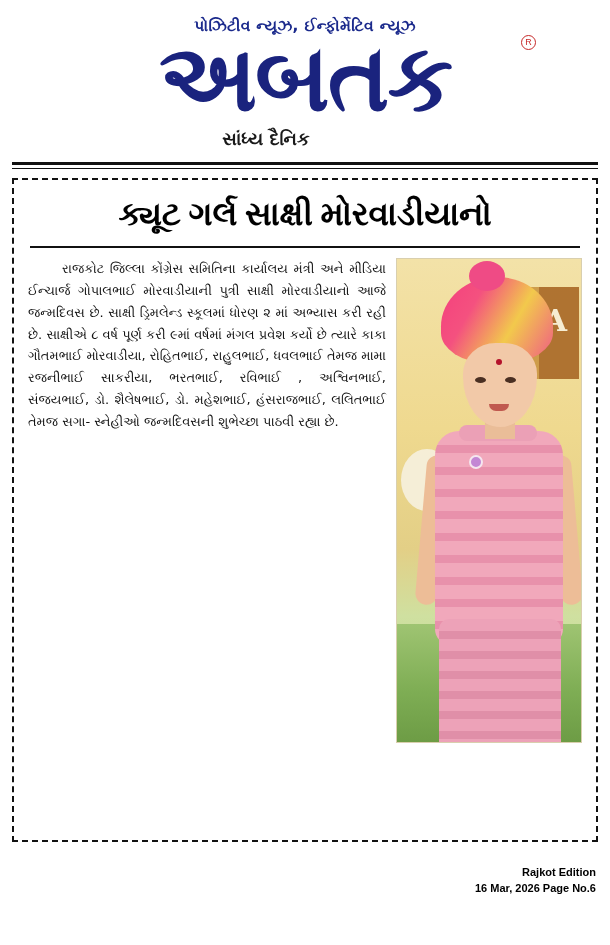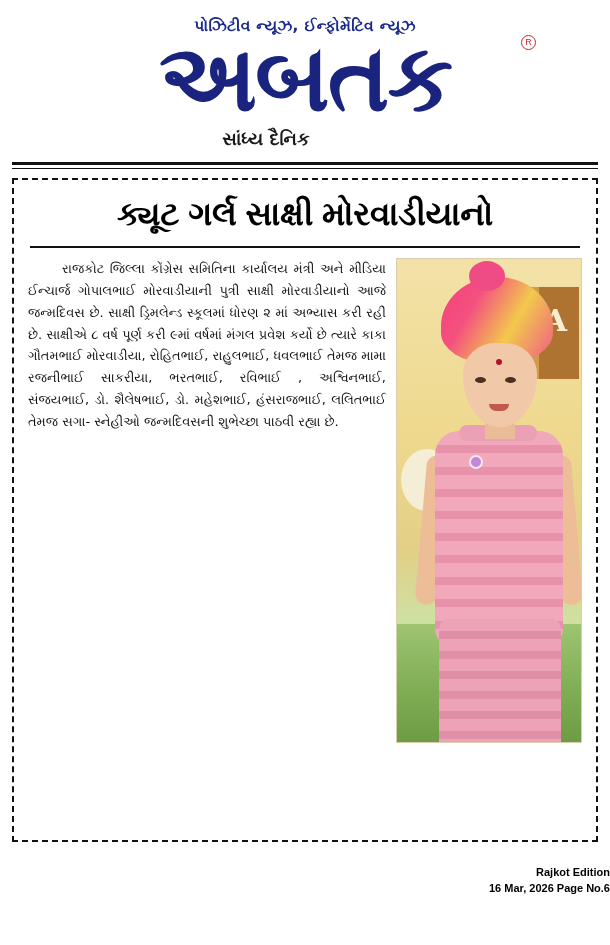--- a/index.html
+++ b/index.html
@@ -82,21 +82,21 @@
   
   .article-box {
     position: relative;
     margin: 9px 12px 0 12px;
     border: 2px dashed #111;
     padding: 12px 14px 10px 14px;
     height: 664px;
   }
 
   .headline {
-    font-family: Liberation Sans, sans-serif;
+    font-family: Liberation Serif, serif;
     font-weight: bold;
     font-size: 33px;
     color: #000;
     text-align: center;
     line-height: 1.34;
     letter-spacing: -0.3px;
   }
   .headline .l2 { display: block; }
 
   .rule-under-headline {
@@ -270,21 +270,21 @@
     color: #111;
     text-align: justify;
     text-justify: inter-word;
     hyphens: none;
   }
   .body-text .indent { display: inline-block; width: 34px; }
 
   
   .footer {
     position: absolute;
-    right: 0;
+    right: 14px;
     bottom: 8px;
     text-align: right;
     font-family: "Liberation Sans", sans-serif;
     font-size: 11px;
     font-weight: bold;
     color: #000;
     line-height: 1.45;
   }
 </style>
 </head>

